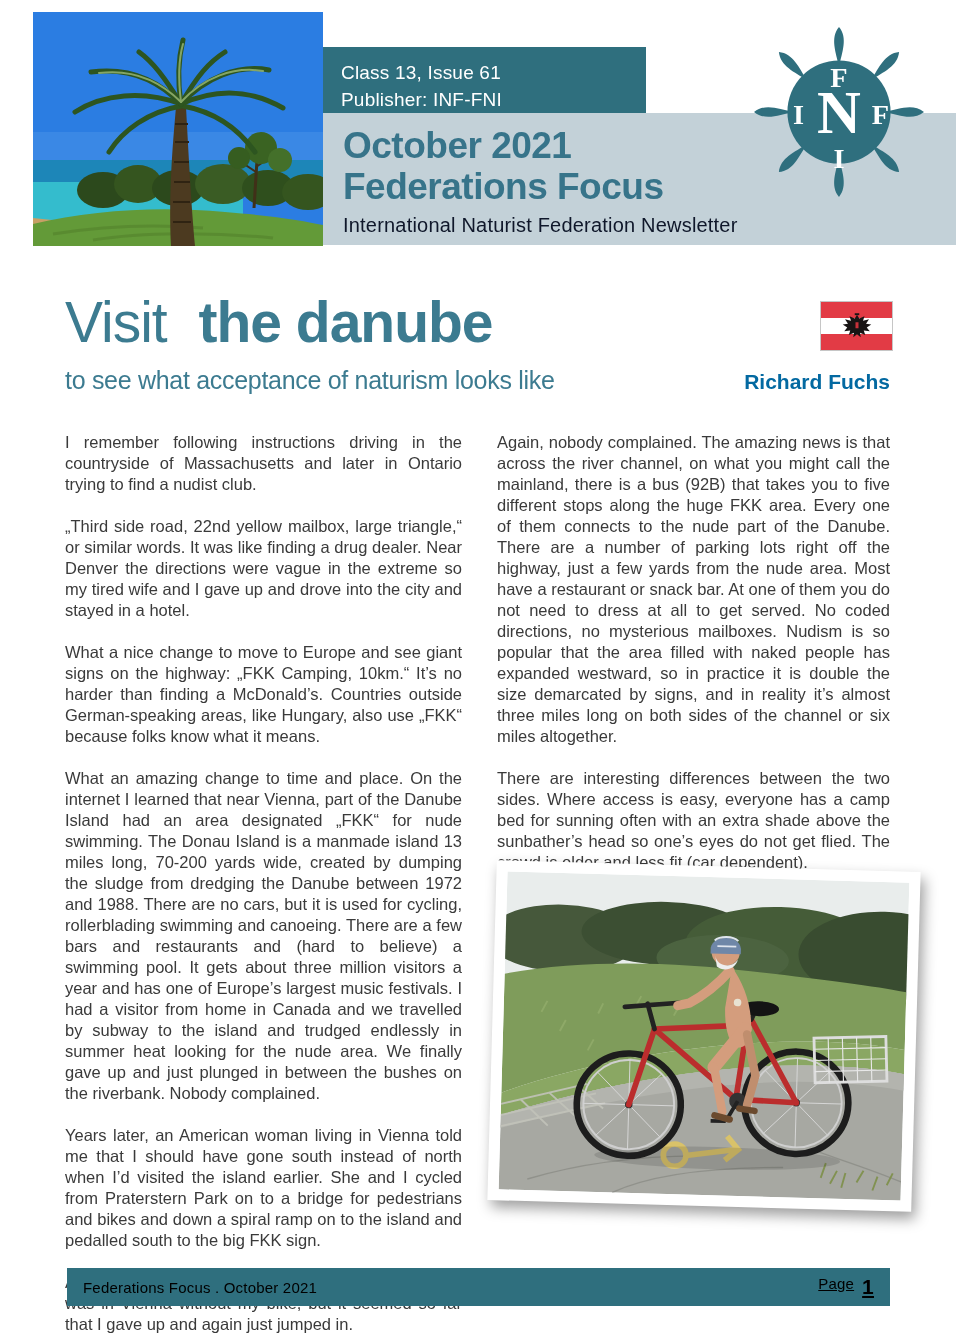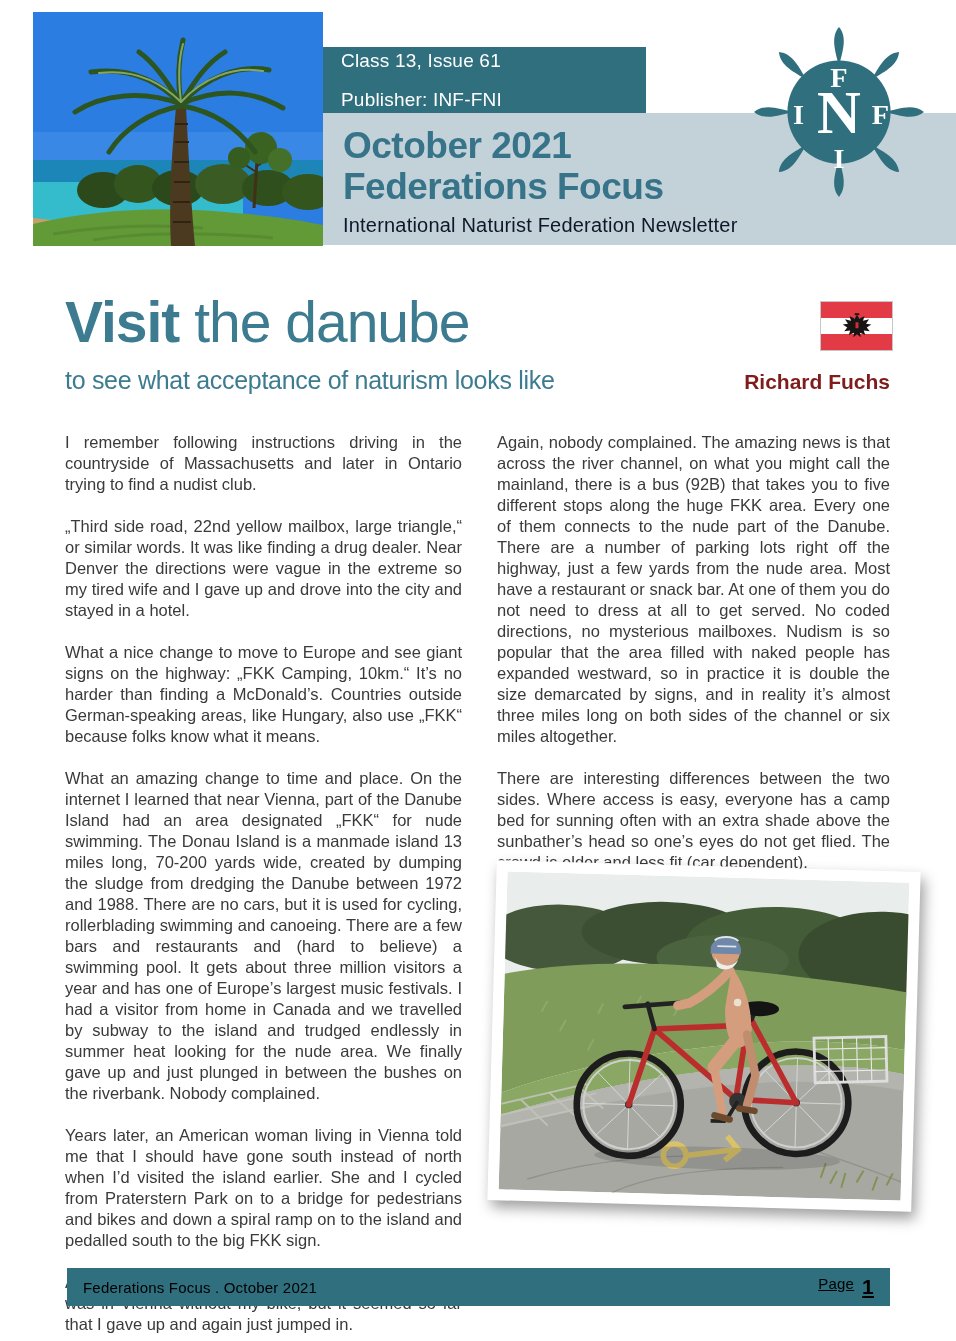--- a/index.html
+++ b/index.html
@@ -3,39 +3,39 @@
 <meta charset="utf-8">
 <style>
   html,body{margin:0;padding:0;background:#ffffff;}
   .page{position:relative;width:956px;height:1341px;background:#ffffff;overflow:hidden;
         font-family:"Liberation Sans",sans-serif;color:#3a3a3a;}
   .abs{position:absolute;}
 
   
   .palm-photo{left:33px;top:12px;width:290px;height:234px;overflow:hidden;}
   .issue-box{left:323px;top:47px;width:323px;height:66px;background:#2f6f7e;color:#ffffff;
-             display:flex;flex-direction:column;justify-content:space-between;padding-left:18px;
+             display:flex;flex-direction:column;justify-content:flex-end;padding-left:18px;
              box-sizing:border-box;font-size:19px;line-height:27px;letter-spacing:.2px;}
   .band{left:323px;top:113px;width:633px;height:132px;background:#c3d1d8;box-sizing:border-box;
         padding:12px 0 0 20px;}
   .band-title{font-size:37px;line-height:41px;font-weight:bold;color:#37748a;letter-spacing:-.5px;}
   .band-sub{font-size:20px;color:#0f172a;margin-top:7px;letter-spacing:.2px;}
   .logo{left:753px;top:26px;width:172px;height:172px;z-index:3;}
 
   
   .headline{left:65px;top:291px;font-size:57px;line-height:62px;color:#3c7b90;letter-spacing:-1px;white-space:nowrap;}
-  .headline .light{font-weight:700;}
-  .headline .bold{font-weight:normal;}
+  .headline .light{font-weight:400;}
+  .headline .bold{font-weight:bold;margin-left:17px;}
   .flag{left:820px;top:301px;width:73px;height:50px;border:1px solid #c6c6c6;box-sizing:border-box;
         display:flex;flex-direction:column;}
   .flag .stripe{flex:1;}
   .flag .eagle{position:absolute;left:50%;top:50%;transform:translate(-50%,-50%);}
   .subrow{left:65px;top:366px;width:825px;display:flex;justify-content:space-between;align-items:flex-end;gap:8px;}
   .article-sub{font-size:25px;color:#3c7b90;letter-spacing:-.3px;}
-  .author{font-size:21px;font-weight:bold;color:#7f1d1d;padding-bottom:1px;}
+  .author{font-size:21px;font-weight:bold;color:#0369a1;padding-bottom:1px;}
 
   
   .columns{left:65px;top:432px;width:825px;display:grid;grid-template-columns:397px 393px;column-gap:35px;}
   .col{font-size:16.5px;line-height:21px;text-align:justify;}
   .para{margin:0 0 21px 0;}
 
   
   .photo-card{left:492px;top:866px;width:424px;height:340px;background:#ffffff;padding:11px;
               box-sizing:border-box;transform:rotate(1.6deg);
               box-shadow:4px 7px 14px rgba(0,0,0,.38);}

